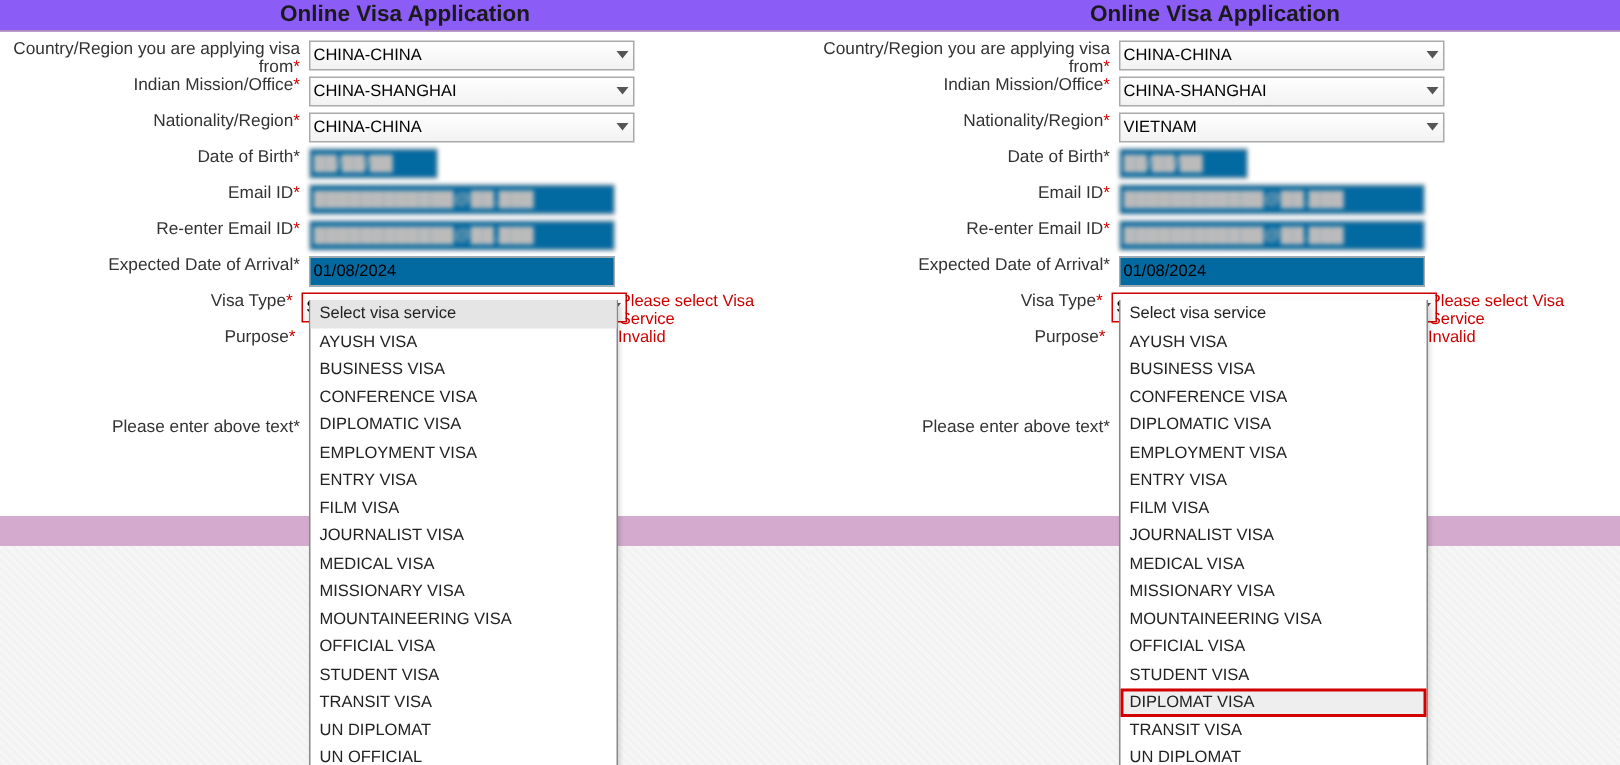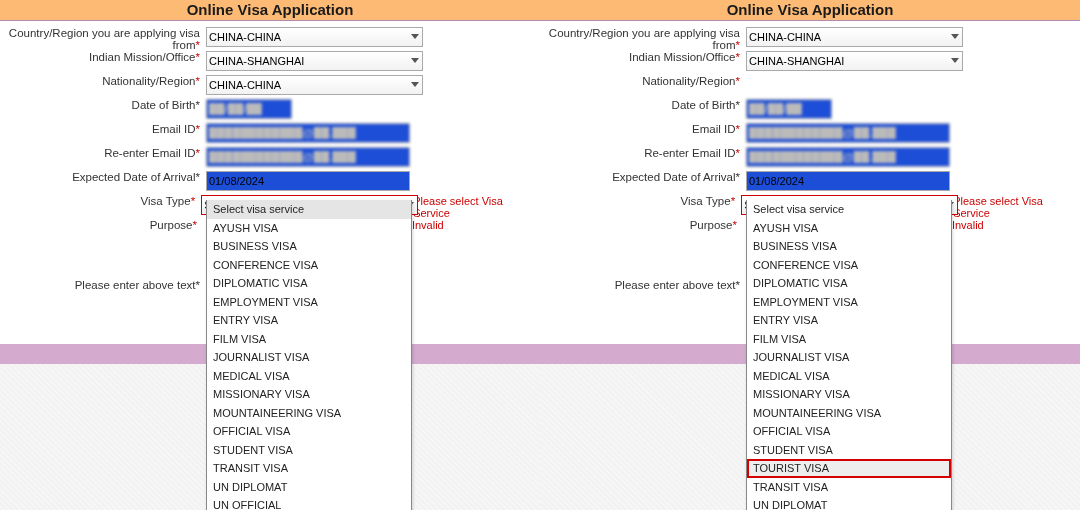--- a/index.html
+++ b/index.html
@@ -1,30 +1,30 @@
 <!DOCTYPE html>
 <html><head>
 <meta charset="utf-8">
 <style>
 html,body{margin:0;padding:0;font-family:Arial,Helvetica,sans-serif;font-size:12px;color:#222;background:#fff}
 .viewport{width:1080px;height:510px;position:relative;overflow:hidden}
 .side{position:absolute;top:0;width:540px;height:100%;background:#fff;border-right:1px solid #999}
 .side.left{left:0}
 .side.right{left:540px}
-.header{background:#fdba74;height:20px;line-height:20px;text-align:center;font-weight:bold;font-size:15px;color:#1a1a1a;border-bottom:1px solid #b08ab0}
+.header{background:#8b5cf6;height:20px;line-height:20px;text-align:center;font-weight:bold;font-size:15px;color:#1a1a1a;border-bottom:1px solid #b08ab0}
 .form{padding:6px 0 0 0}
 .row{display:flex;align-items:flex-start;height:22px;margin-bottom:2px}
 .lbl{width:200px;text-align:right;padding-right:6px;color:#333;font-size:11.5px}
 .star{color:#c00}
 .fld{width:204px}
 .sel, .txt{width:198px;height:18px;font-size:11px;border:1px solid #a9a9a9;background:#fff;padding:0 2px;box-sizing:content-box}
 .sel{appearance:none;-webkit-appearance:none;background-image:none;padding-right:15px;background:linear-gradient(#fff,#f2f2f2);position:relative}
 .sel-wrap{position:relative;display:inline-block}
 .sel-wrap::after{content:"";position:absolute;right:4px;top:7px;width:0;height:0;border-left:4px solid transparent;border-right:4px solid transparent;border-top:5px solid #555;pointer-events:none}
-.txt{background:#1d4ed8}
+.txt{background:#0369a1}
 .blur{color:#bbb;filter:blur(1.5px)}
 .msg{width:130px;padding-left:8px;color:#c00;font-size:11px}
 .sel.err{border:1px solid #c00}
 .spinner{display:inline-block;margin-left:10px;margin-top:6px}
 .spinner svg{width:18px;height:18px}
 .purple-strip{position:absolute;left:0;right:0;height:20px;background:#d4abce}
 .left .purple-strip{top:344px}
 .right .purple-strip{top:344px}
 .gray-area{position:absolute;top:364px;left:0;right:0;bottom:0;background:#f6f6f6;background-image:repeating-linear-gradient(45deg,rgba(0,0,0,0.015) 0 2px,transparent 2px 4px)}
 .dropdown{position:absolute;left:206px;width:204px;background:#fff;border:1px solid #888;border-top:none;box-shadow:1px 2px 3px rgba(0,0,0,0.15);z-index:10}
@@ -140,20 +140,21 @@
         <div class="fld"><span class="sel-wrap"><select class="sel"><option>CHINA-CHINA</option></select></span></div>
       </div>
 
       <div class="row">
         <div class="lbl"><span>Indian Mission/Office</span><span class="star">*</span></div>
         <div class="fld"><span class="sel-wrap"><select class="sel"><option>CHINA-SHANGHAI</option></select></span></div>
       </div>
 
       <div class="row">
         <div class="lbl"><span>Nationality/Region</span><span class="star">*</span></div>
+        <div class="fld"><span class="sel-wrap"><select class="sel"><option>VIETNAM</option></select></span></div>
       </div>
 
       <div class="row">
         <div class="lbl"><span>Date of Birth</span><span>*</span></div>
         <div class="fld"><input class="txt blur" style="width: 80px;" value="██/██/██"></div>
       </div>
 
       <div class="row">
         <div class="lbl"><span>Email ID</span><span class="star">*</span></div>
         <div class="fld"><input class="txt blur" value="████████████@██.███" style=""></div>
@@ -209,19 +210,19 @@
         <div class="opt">DIPLOMATIC VISA</div>
         <div class="opt">EMPLOYMENT VISA</div>
         <div class="opt">ENTRY VISA</div>
         <div class="opt">FILM VISA</div>
         <div class="opt">JOURNALIST VISA</div>
         <div class="opt">MEDICAL VISA</div>
         <div class="opt">MISSIONARY VISA</div>
         <div class="opt">MOUNTAINEERING VISA</div>
         <div class="opt">OFFICIAL VISA</div>
         <div class="opt">STUDENT VISA</div>
-        <div class="opt hl">TOURIST VISA</div>
+        <div class="opt hl">DIPLOMAT VISA</div>
         <div class="opt">TRANSIT VISA</div>
         <div class="opt">UN DIPLOMAT</div>
       </div>
   </div>
 
 </div>
 
 </body></html>

